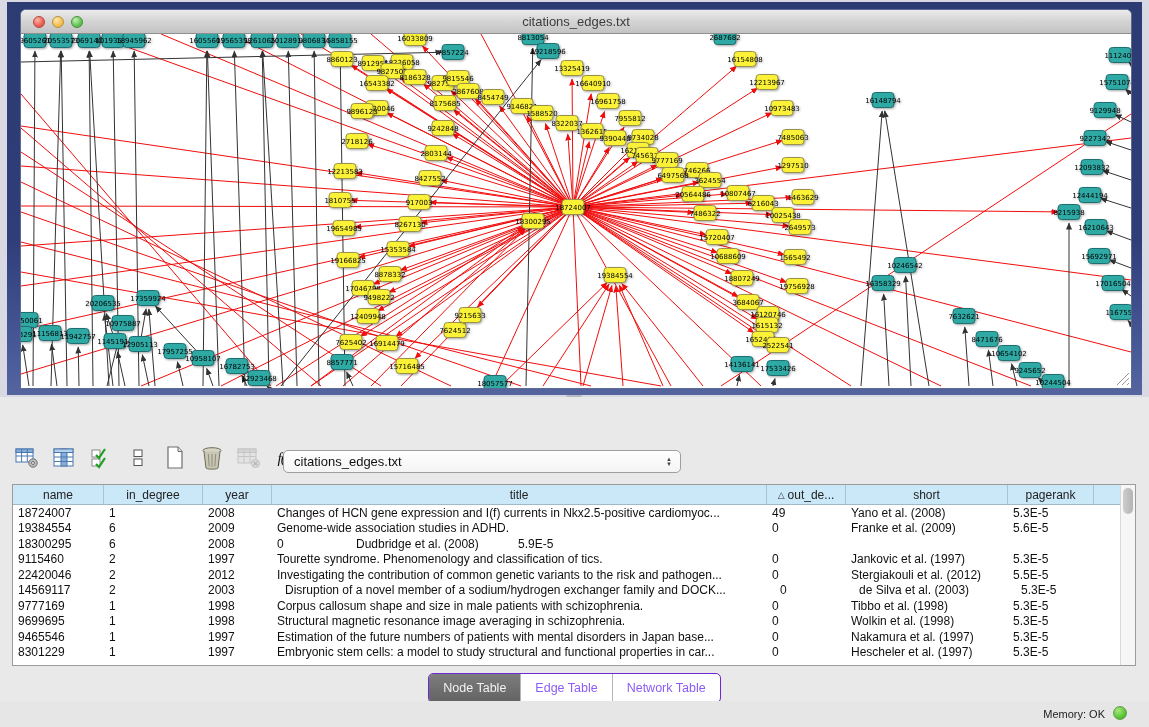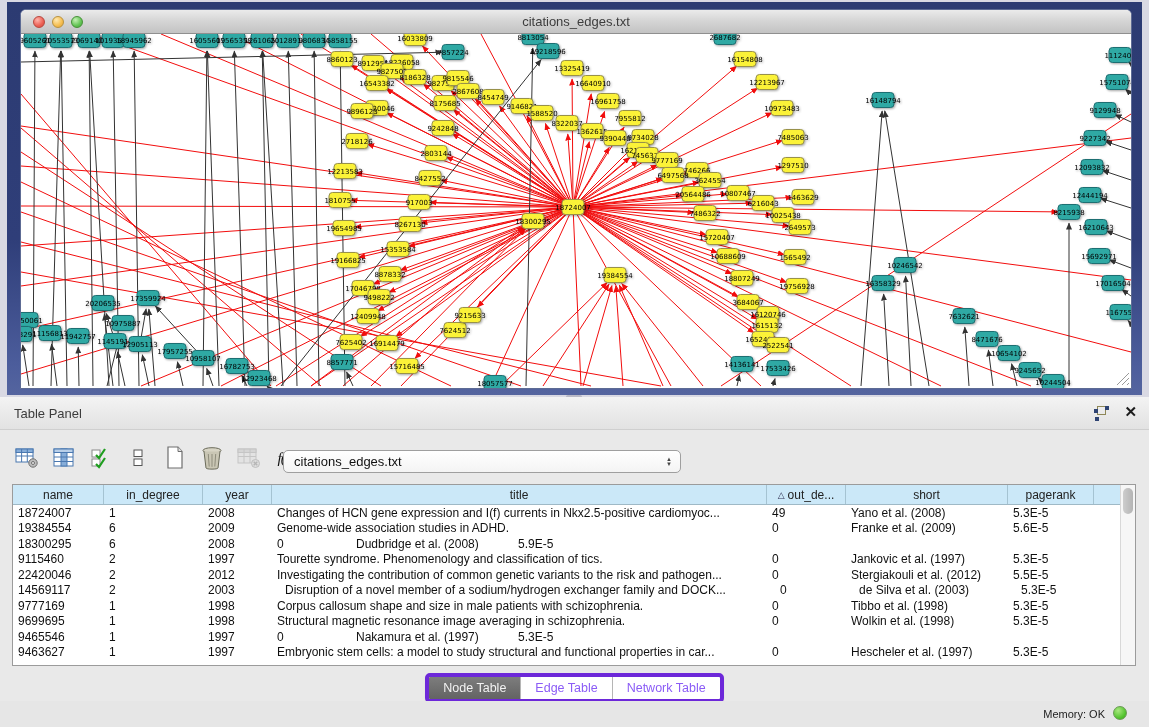--- a/index.html
+++ b/index.html
@@ -57,21 +57,21 @@
     display:flex; align-items:center; justify-content:center; overflow:hidden; white-space:nowrap; }
   .hcell .sort { font-size:9px; color:#335; margin-right:3px; }
   .trow { display:flex; height:15.5px; }
   .tcell { font-size:12px; color:#101010; padding-left:5px; overflow:hidden; white-space:nowrap;
     display:flex; align-items:center; }
   #vscroll { position:absolute; right:0; top:0; width:15px; bottom:0; background:#f6f6f6; border-left:1px solid #d8d8d8; }
   #vthumb { position:absolute; left:2px; top:3px; width:10px; height:26px; border-radius:5px;
     background:linear-gradient(90deg,#cdcdcd,#b4b4b4); }
 
   #tabbar { position:absolute; left:0; top:276px; width:100%; display:flex; justify-content:center; }
-  #segctl { display:flex; height:30px; border:4px solid #6d28d9; border-radius:5px; overflow:hidden; background:#fff;
+  #segctl { display:flex; height:30px; border:1px solid #6d28d9; border-radius:5px; overflow:hidden; background:#fff;
     box-shadow:0 1px 1px rgba(0,0,0,0.12); }
   .seg { padding:0 14px; font-size:12.5px; display:flex; align-items:center; color:#8b5cf6; border-right:1px solid #b5b5b5; }
   .seg:last-child { border-right:none; }
   .seg.sel { background:linear-gradient(180deg,#7d7d7d,#636363); color:#f2f2f2; }
 
   #statusbar { position:absolute; left:0; bottom:0; width:100%; height:26px; background:#e6e6e6; }
   #memory-label { position:absolute; right:44px; top:7px; font-size:11px; color:#222; }
   #memory-dot { position:absolute; right:22px; top:5px; width:14px; height:14px; border-radius:50%;
     background:radial-gradient(circle at 35% 30%,#a9e87f,#52c32e 65%,#3fa01f); border:1px solid #6a9a54; }
 </style>
@@ -782,30 +782,20 @@
           </svg>
         </div>
     </div>
   </div>
 
   <div id="splitter">
     <div id="splitter-handle"></div>
   </div>
 
   <div id="table-panel">
-    <div id="panel-header">
-      <span id="panel-title">Table Panel</span>
-      <div id="float-icon">
-        <div class="sq1"></div>
-          <div class="sq2"></div>
-          <div class="sq3"></div>
-          <div class="sq4"></div>
-      </div>
-      <div id="close-icon">✕</div>
-    </div>
 
     <div id="toolbar">
       <div class="tbtn">
         <svg width="24" height="22" viewBox="0 0 24 22">
           <rect x="1" y="2" width="17" height="13" fill="#fff" stroke="#4a78b0"></rect>
           <rect x="1" y="2" width="17" height="3.5" fill="#86add9" stroke="#4a78b0"></rect>
           <line x1="6.6" y1="2" x2="6.6" y2="15" stroke="#4a78b0"></line>
             <line x1="12.3" y1="2" x2="12.3" y2="15" stroke="#4a78b0"></line>
           <line x1="1" y1="9" x2="18" y2="9" stroke="#4a78b0"></line>
           <circle cx="18" cy="16" r="4.2" fill="#bdbdbd" stroke="#6f6f6f"></circle>
@@ -970,26 +960,27 @@
               <div class="tcell" style="width: 69px;">1998</div>
               <div class="tcell" style="width: 495px;">Structural magnetic resonance image averaging in schizophrenia.</div>
               <div class="tcell" style="width: 79px;">0</div>
               <div class="tcell" style="width: 162px;">Wolkin et al. (1998)</div>
               <div class="tcell" style="width: 86px;">5.3E-5</div>
             </div>
             <div class="trow">
               <div class="tcell" style="width: 91px;">9465546</div>
               <div class="tcell" style="width: 99px;">1</div>
               <div class="tcell" style="width: 69px;">1997</div>
+              <div class="tcell" style="width: 495px;">Estimation of the future numbers of patients with mental disorders in Japan base...</div>
               <div class="tcell" style="width: 79px;">0</div>
               <div class="tcell" style="width: 162px;">Nakamura et al. (1997)</div>
               <div class="tcell" style="width: 86px;">5.3E-5</div>
             </div>
             <div class="trow">
-              <div class="tcell" style="width: 91px;">9463627</div>
+              <div class="tcell" style="width: 91px;">8301229</div>
               <div class="tcell" style="width: 99px;">1</div>
               <div class="tcell" style="width: 69px;">1997</div>
               <div class="tcell" style="width: 495px;">Embryonic stem cells: a model to study structural and functional properties in car...</div>
               <div class="tcell" style="width: 79px;">0</div>
               <div class="tcell" style="width: 162px;">Hescheler et al. (1997)</div>
               <div class="tcell" style="width: 86px;">5.3E-5</div>
             </div>
           </div>
       </div>
       <div id="vscroll">

